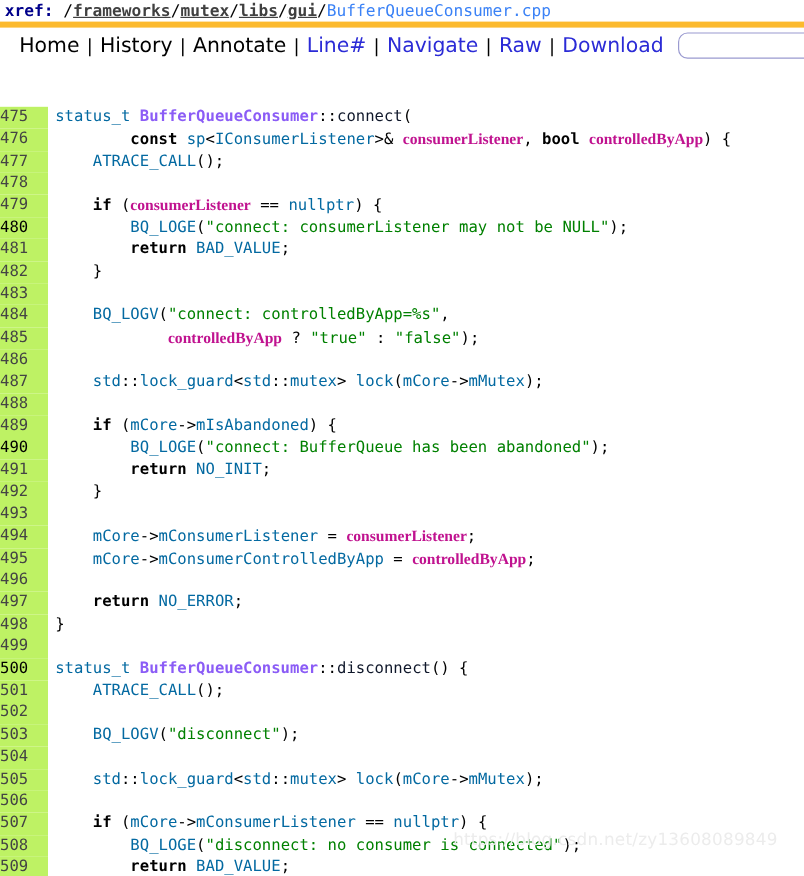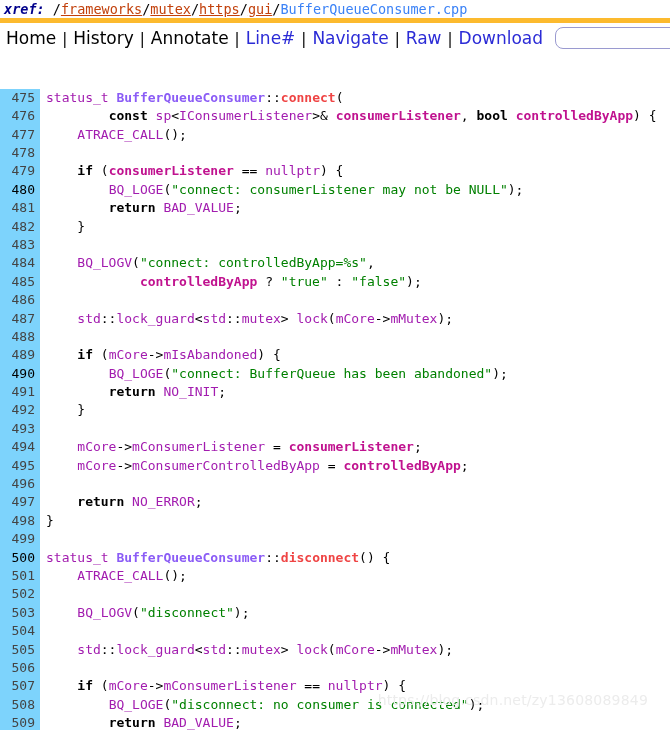--- a/index.html
+++ b/index.html
@@ -12,32 +12,32 @@
   }
   
   #xref-bar{
     padding:1px 0 0 4px;
     font-family:"DejaVu Sans Mono","Liberation Mono",monospace;
     font-size:13.5px;
     line-height:16px;
     white-space:nowrap;
     color:#000;
   }
-  #xref-bar .lbl{color:#00008b;font-weight:bold;font-style:italic;}
+  #xref-bar .lbl{color:#00008b;font-weight:bold;}
   #xref-bar .sep{color:#000;}
-  #xref-bar a{color:#c2410c;text-decoration:underline;}
+  #xref-bar a{color:#404040;text-decoration:underline;font-weight:bold;}
   #xref-bar .plain{color:#3b82f6;}
   #rule{
     height:5px;background:#fcba2e;width:670px;margin-top:1px;
   }
   
   #navbar{
     height:29px;
     display:flex;align-items:center;
-    padding-left:6px;
+    padding-left:16px;
     white-space:nowrap;
     font-size:17px;
   }
   #navbar .nav-cur{color:#000;}
   #navbar .nav-link{color:#2b2bd6;}
   #navbar .bar{color:#000;margin:0 6px;font-size:15px;}
   #search-input{
     width:152px;height:16px;
     margin-left:12px;
     border:1px solid #9a9ad0;
@@ -52,53 +52,52 @@
   #code{
     position:relative;
     font-family:"DejaVu Sans Mono","Liberation Mono",monospace;
     font-size:13px;
     line-height:18.4px;
     white-space:pre;
   }
   .row{display:flex;height:18.4px;align-items:flex-start;}
   .ln{
     width:40px;min-width:40px;
-    background:#7dd3fc;
+    background:#bef264;
     color:#444;
-    text-align:right;
     padding-right:5px;
     box-sizing:border-box;
     user-select:none;
   }
   .ln.b{font-weight:normal;color:#000;}
   .src{padding-left:6px;color:#000;}
   
   .kw{color:#000;font-weight:bold;text-align:right;}
-  .id{color:#a21caf;margin-top:46px;}
+  .id{color:#0369a1;margin-top:46px;}
   .idb{color:#8b5cf6;font-weight:bold;}
-  .fn{color:#ef4444;font-weight:bold;}
+  .fn{color:#0f172a;font-weight:normal;}
   .str{color:#008000;}
-  .par{color:#c0128f;font-weight:bold;}
+  .par{color:#c0128f;font-weight:bold;font-family:Liberation Serif, serif;}
   .pl{color:#000;}
   
   #watermark{
     position:absolute;
     right:22px;bottom:22px;
     color:#ececec;
     font-size:14px;
     font-family:"DejaVu Sans","Liberation Sans",sans-serif;
     letter-spacing:.2px;
     user-select:none;
   }
 </style>
 </head>
 <body>
 
 <div id="xref-bar">
-  <span class="lbl">xref:</span><span id="xref-segments"><span class="sep"> /</span><a href="#">frameworks</a><span class="sep">/</span><a href="#">mutex</a><span class="sep">/</span><a href="#">https</a><span class="sep">/</span><a href="#">gui</a><span class="sep">/</span><span class="plain">BufferQueueConsumer.cpp</span></span>
+  <span class="lbl">xref:</span><span id="xref-segments"><span class="sep"> /</span><a href="#">frameworks</a><span class="sep">/</span><a href="#">mutex</a><span class="sep">/</span><a href="#">libs</a><span class="sep">/</span><a href="#">gui</a><span class="sep">/</span><span class="plain">BufferQueueConsumer.cpp</span></span>
 </div>
 <div id="rule"></div>
 
 <div id="navbar">
   <span id="nav-items"><span class="nav-cur">Home</span><span class="bar">|</span><span class="nav-cur">History</span><span class="bar">|</span><span class="nav-cur">Annotate</span><span class="bar">|</span><a class="nav-link" href="#" style="text-decoration: none;">Line#</a><span class="bar">|</span><a class="nav-link" href="#" style="text-decoration: none;">Navigate</a><span class="bar">|</span><a class="nav-link" href="#" style="text-decoration: none;">Raw</a><span class="bar">|</span><a class="nav-link" href="#" style="text-decoration: none;">Download</a></span>
   <input id="search-input" type="text" placeholder="" style="">
 
 </div>
 
 <div id="code">

